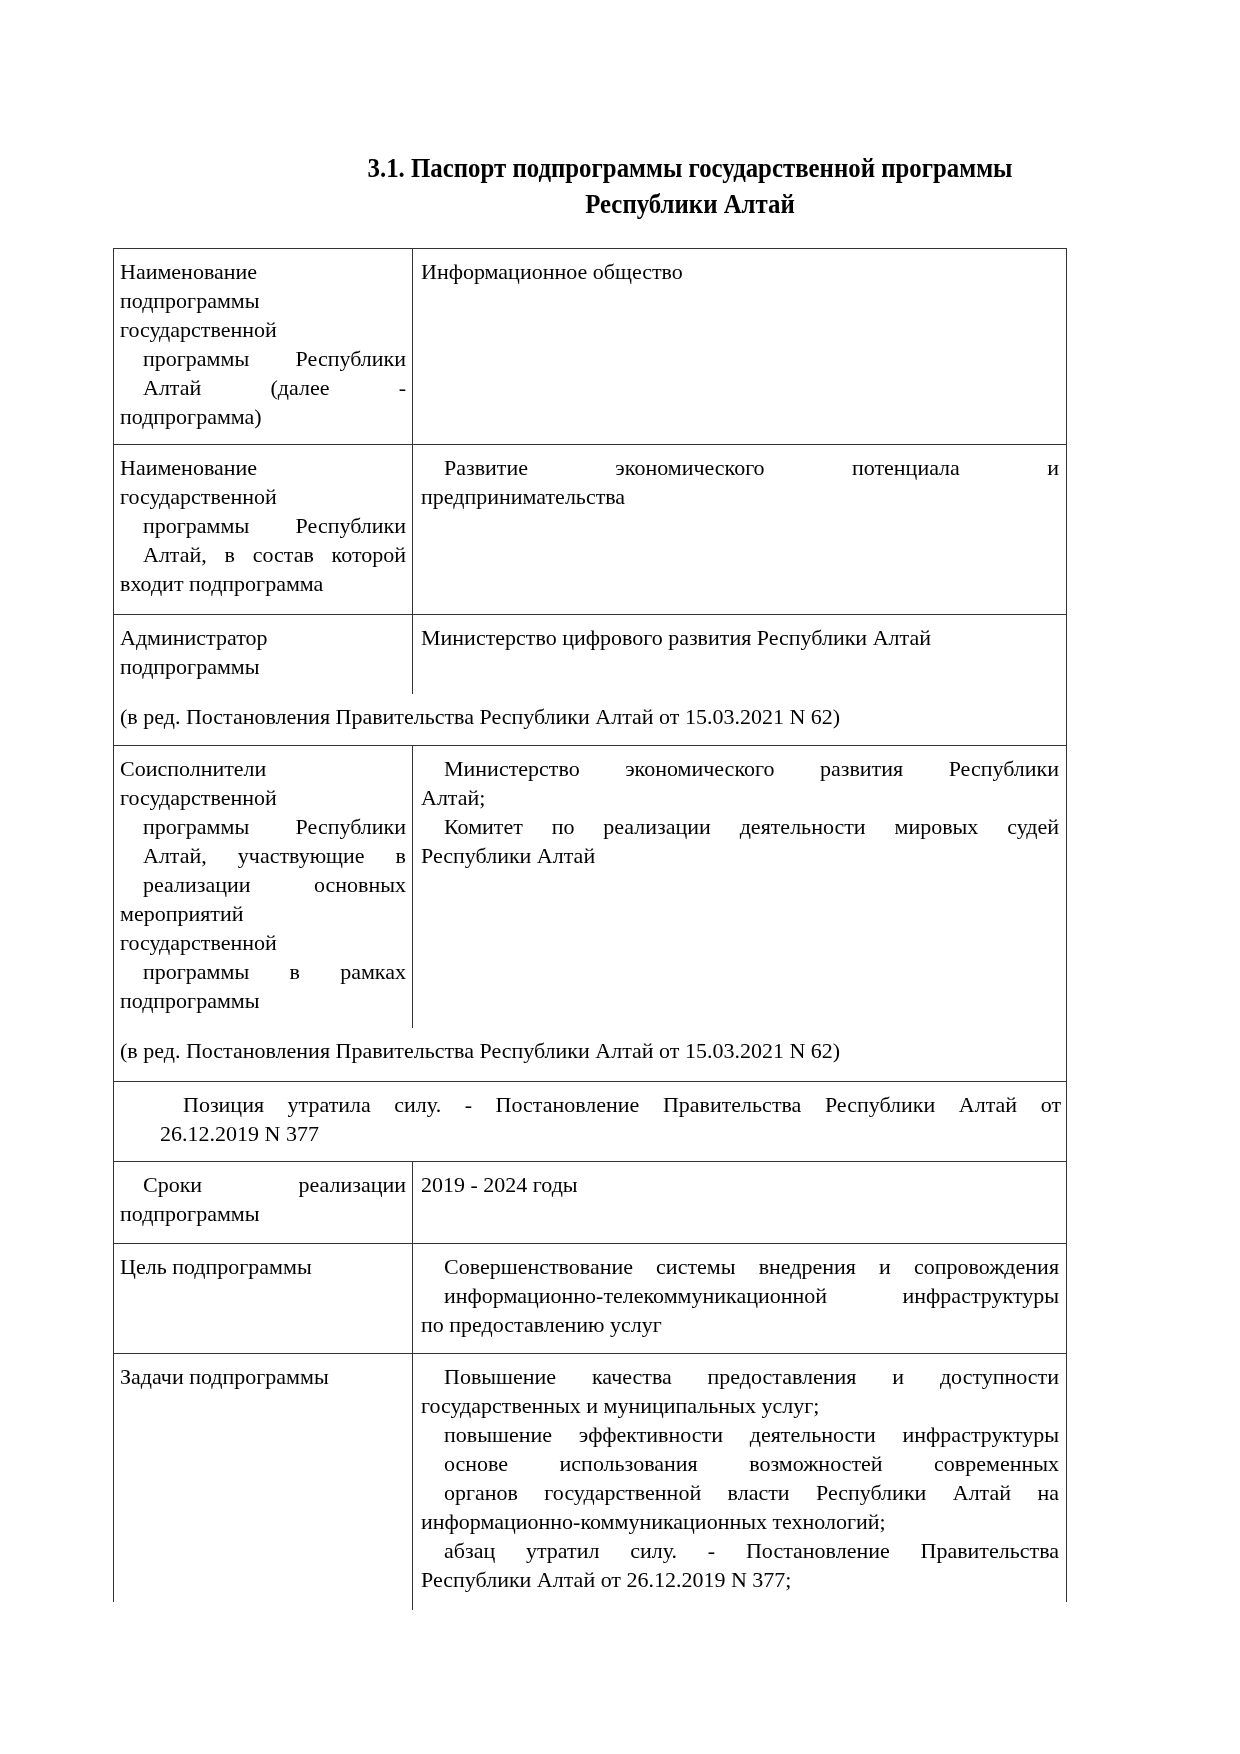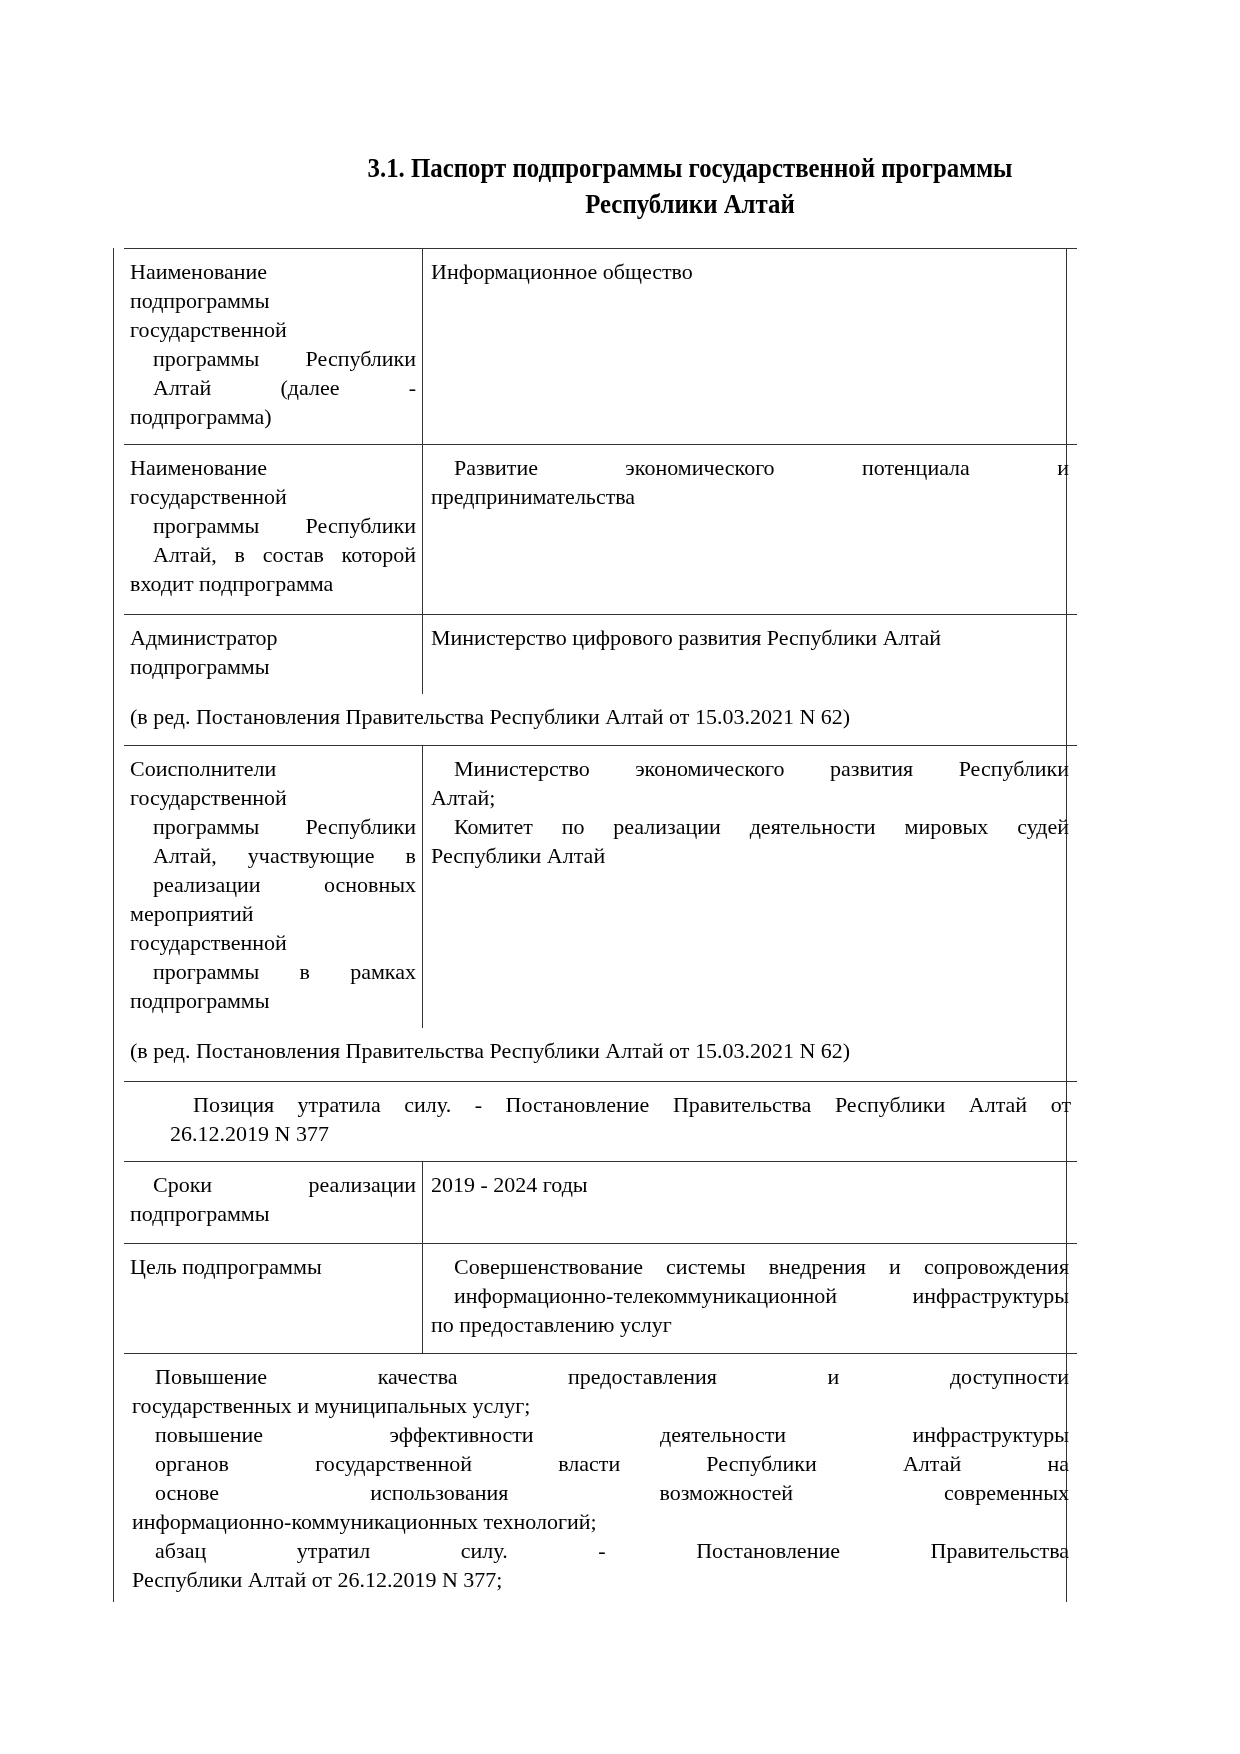--- a/index.html
+++ b/index.html
@@ -1,20 +1,20 @@
 <!DOCTYPE html>
 <html><head>
 <meta charset="utf-8">
 <style>
   html, body { margin:0; padding:0; background:#ffffff; }
   body { width:1240px; height:1754px; position:relative; overflow:hidden;
          font-family:"Liberation Serif", "DejaVu Serif", serif; color:#000; }
   .title { position:absolute; left:260px; width:860px; top:150px; text-align:center;
            font-weight:bold; font-size:27px; line-height:36px; transform:scaleX(0.92); transform-origin:center top; }
-  .tbl { position:absolute; left:124px; top:248px; width:953px; }
+  .tbl { position:absolute; left:114px; top:248px; width:953px; }
   .row { position:relative; border-top:1.5px solid #333; }
   .row.two { display:flex; }
   .cell { font-size:22px; line-height:29px; box-sizing:border-box; text-align:justify; text-align-last:left; }
   .lc { width:299px; padding:8px 6px 8px 6px; border-right:1.5px solid #333; }
   .rc { flex:1; padding:8px 8px 8px 8px; }
   .full { padding:8px 6px; }
   .vleft { position:absolute; left:113px; top:248px; width:0; border-left:1.5px solid #333; }
   .vright { position:absolute; left:1066px; top:248px; width:0; border-left:1.5px solid #333; }
   .line { display:block; }
   .justline { display:block; text-align:justify; text-align-last:justify;margin-left:23px; }
@@ -118,25 +118,28 @@
       <span class="line">Цель подпрограммы</span>
     </div>
     <div class="cell rc">
       <span class="justline">Совершенствование системы внедрения и сопровождения</span>
       <span class="justline">информационно-телекоммуникационной инфраструктуры</span>
       <span class="line">по предоставлению услуг</span>
     </div>
   </div>
 
   <div class="row two" style="height:256px;">
+    <div class="cell lc">
+      <span class="line">Задачи подпрограммы</span>
+    </div>
     <div class="cell rc">
       <span class="justline">Повышение качества предоставления и доступности</span>
       <span class="line">государственных и муниципальных услуг;</span>
       <span class="justline">повышение эффективности деятельности инфраструктуры</span>
+      <span class="justline">основе использования возможностей современных</span>
       <span class="justline">органов государственной власти Республики Алтай на</span>
-      <span class="justline">основе использования возможностей современных</span>
       <span class="line">информационно-коммуникационных технологий;</span>
       <span class="justline">абзац утратил силу. - Постановление Правительства</span>
       <span class="line">Республики Алтай от 26.12.2019 N 377;</span>
     </div>
   </div>
 
 </div>
 
 </body></html>

